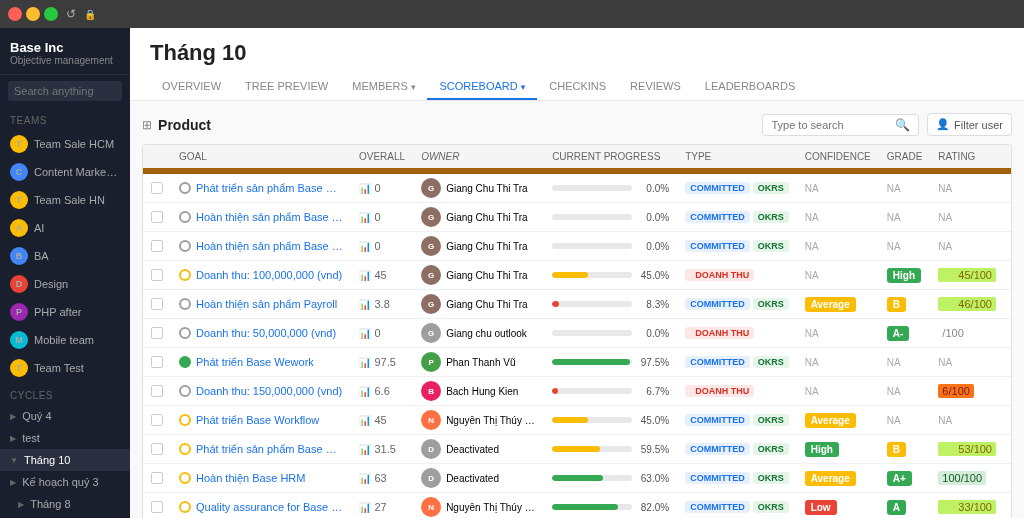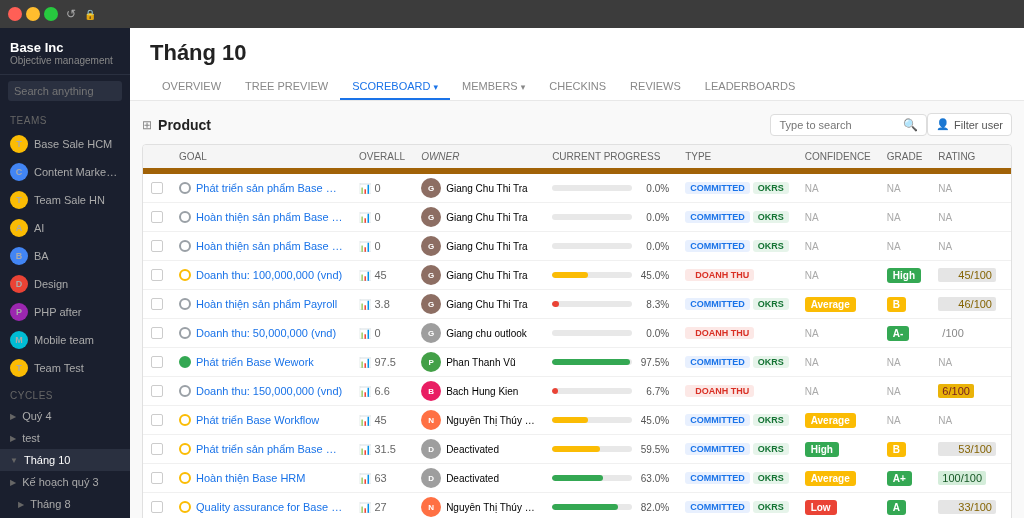--- a/index.html
+++ b/index.html
@@ -43,21 +43,21 @@
     .nav-tab-arrow { font-size: 9px; }
 
     
     .content { flex: 1; overflow-y: auto; background: #f9f9f9; padding: 12px; }
     
     
     .section-header { display: flex; align-items: center; justify-content: space-between; margin-bottom: 8px; }
     .section-title-group { display: flex; align-items: center; gap: 6px; }
     .section-icon { color: #888; font-size: 12px; }
     .section-title { font-size: 14px; font-weight: 600; color: #222; }
-    .section-actions { display: flex; align-items: center; gap: 0; }
+    .section-actions { display: flex; align-items: center; gap: 8px; }
     .search-box { display: flex; align-items: center; border: 1px solid #ddd; border-radius: 4px; padding: 3px 8px; background: #fff; gap: 4px; }
     .search-box input { border: none; outline: none; font-size: 11px; color: #333; width: 120px; }
     .filter-btn { display: flex; align-items: center; gap: 4px; padding: 4px 8px; border: 1px solid #ddd; border-radius: 4px; background: #fff; cursor: pointer; font-size: 11px; color: #555; }
 
     
     .table-wrapper { background: #fff; border-radius: 4px; overflow: hidden; border: 1px solid #e0e0e0; }
     table { width: 100%; border-collapse: collapse; font-size: 11px; }
     thead tr { background: #f5f5f5; }
     th { padding: 6px 8px; text-align: left; font-weight: 500; color: #666; border-bottom: 6px solid #a16207; white-space: nowrap; font-size: 10px; }
     td { padding: 4px 8px; border-bottom: 1px solid #f0f0f0; vertical-align: middle; }
@@ -91,23 +91,23 @@
     .grade-high { background: #34a853; color: #fff; }
     .grade-average { background: #fbbc04; color: #fff; }
     .grade-low { background: #ea4335; color: #fff; }
     .rating-a-plus { background: #34a853; color: #fff; }
     .rating-a { background: #34a853; color: #fff; }
     .rating-a-minus { background: #34a853; color: #fff; }
     .rating-b { background: #fbbc04; color: #fff; }
 
     .weight-cell { display: flex; align-items: center; gap: 3px; color: #555; }
     .score-highlight { padding: 1px 4px; border-radius: 2px; }
-    .score-yellow { background: #e5e5e5; color: #856404; padding-left: 20px; }
+    .score-yellow { background: #bef264; color: #856404; padding-left: 20px; }
     .score-green { background: #d4edda; color: #155724; }
-    .score-red { background: #eab308; color: #721c24; }
+    .score-red { background: #f97316; color: #721c24; }
     .score-none { color: #888; }
 
     .checkbox { width: 12px; height: 12px; border: 1px solid #ccc; border-radius: 2px; }
 
     .na-text { color: #aaa; font-size: 10px; }
 
     
     .fill-green { background: #34a853; }
     .fill-yellow { background: #fbbc04; }
     .fill-red { background: #ea4335; }
@@ -133,21 +133,21 @@
       <div class="sidebar-title">Base Inc</div>
       <div class="sidebar-subtitle">Objective management</div>
     </div>
     <div class="sidebar-search">
       <input type="text" placeholder="Search anything" style="">
     </div>
     <div class="sidebar-section-label">TEAMS</div>
 
     <div class="sidebar-item">
       <div class="sidebar-avatar" style="background:#fbbc04;">T</div>
-      <span class="sidebar-item-text">Base Sale HCM</span>
+      <span class="sidebar-item-text">Team Sale HCM</span>
     </div>
     <div class="sidebar-item">
       <div class="sidebar-avatar" style="background:#4285f4;">C</div>
       <span class="sidebar-item-text">Content Marketing</span>
     </div>
     <div class="sidebar-item">
       <div class="sidebar-avatar" style="background:#fbbc04;">T</div>
       <span class="sidebar-item-text">Team Sale HN</span>
     </div>
     <div class="sidebar-item">
@@ -202,22 +202,22 @@
     </div>
 
   </div>
 
   <div class="main">
     <div class="main-header">
       <div class="main-title">Tháng 10</div>
       <div class="main-nav">
         <div class="nav-tab">OVERVIEW</div>
         <div class="nav-tab">TREE PREVIEW</div>
+        <div class="nav-tab">MEMBERS <span class="nav-tab-arrow">▾</span></div>
         <div class="nav-tab active">SCOREBOARD <span class="nav-tab-arrow">▾</span></div>
-        <div class="nav-tab">MEMBERS <span class="nav-tab-arrow">▾</span></div>
         <div class="nav-tab">CHECKINS</div>
         <div class="nav-tab">REVIEWS</div>
         <div class="nav-tab">LEADERBOARDS</div>
       </div>
     </div>
 
     <div class="content">
       <div class="section-header">
         <div class="section-title-group">
           <span class="section-icon">⊞</span>

